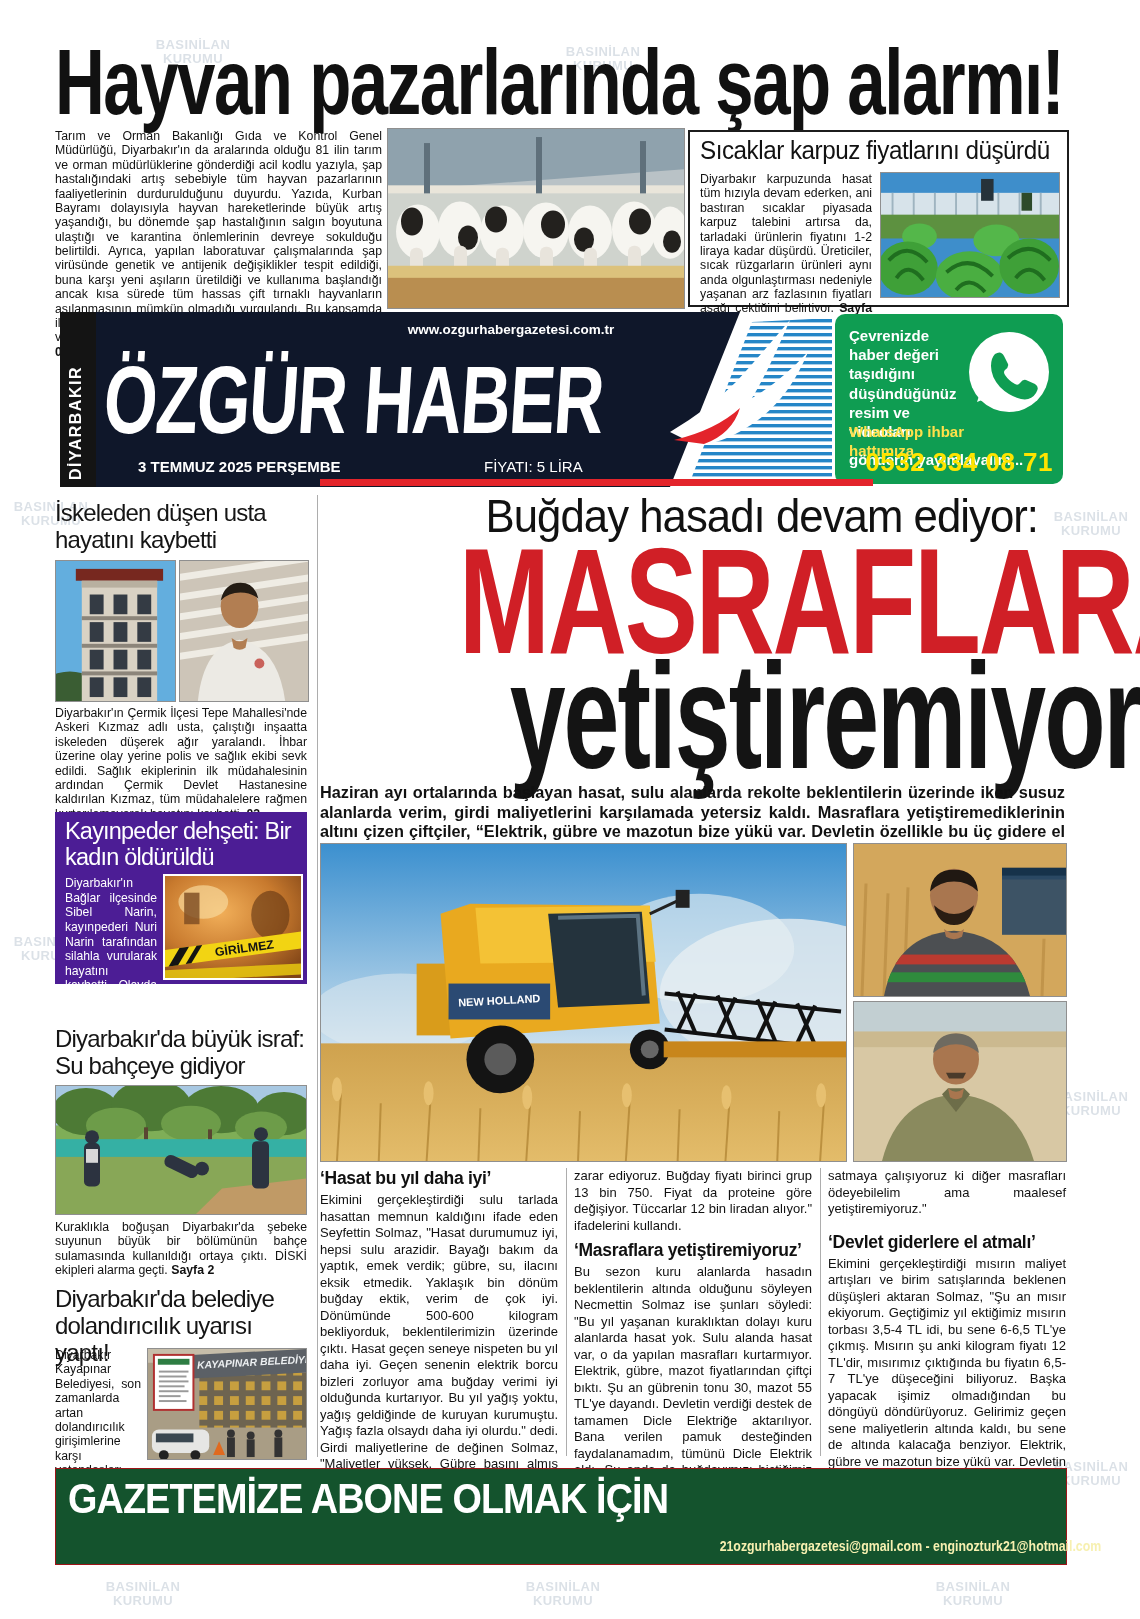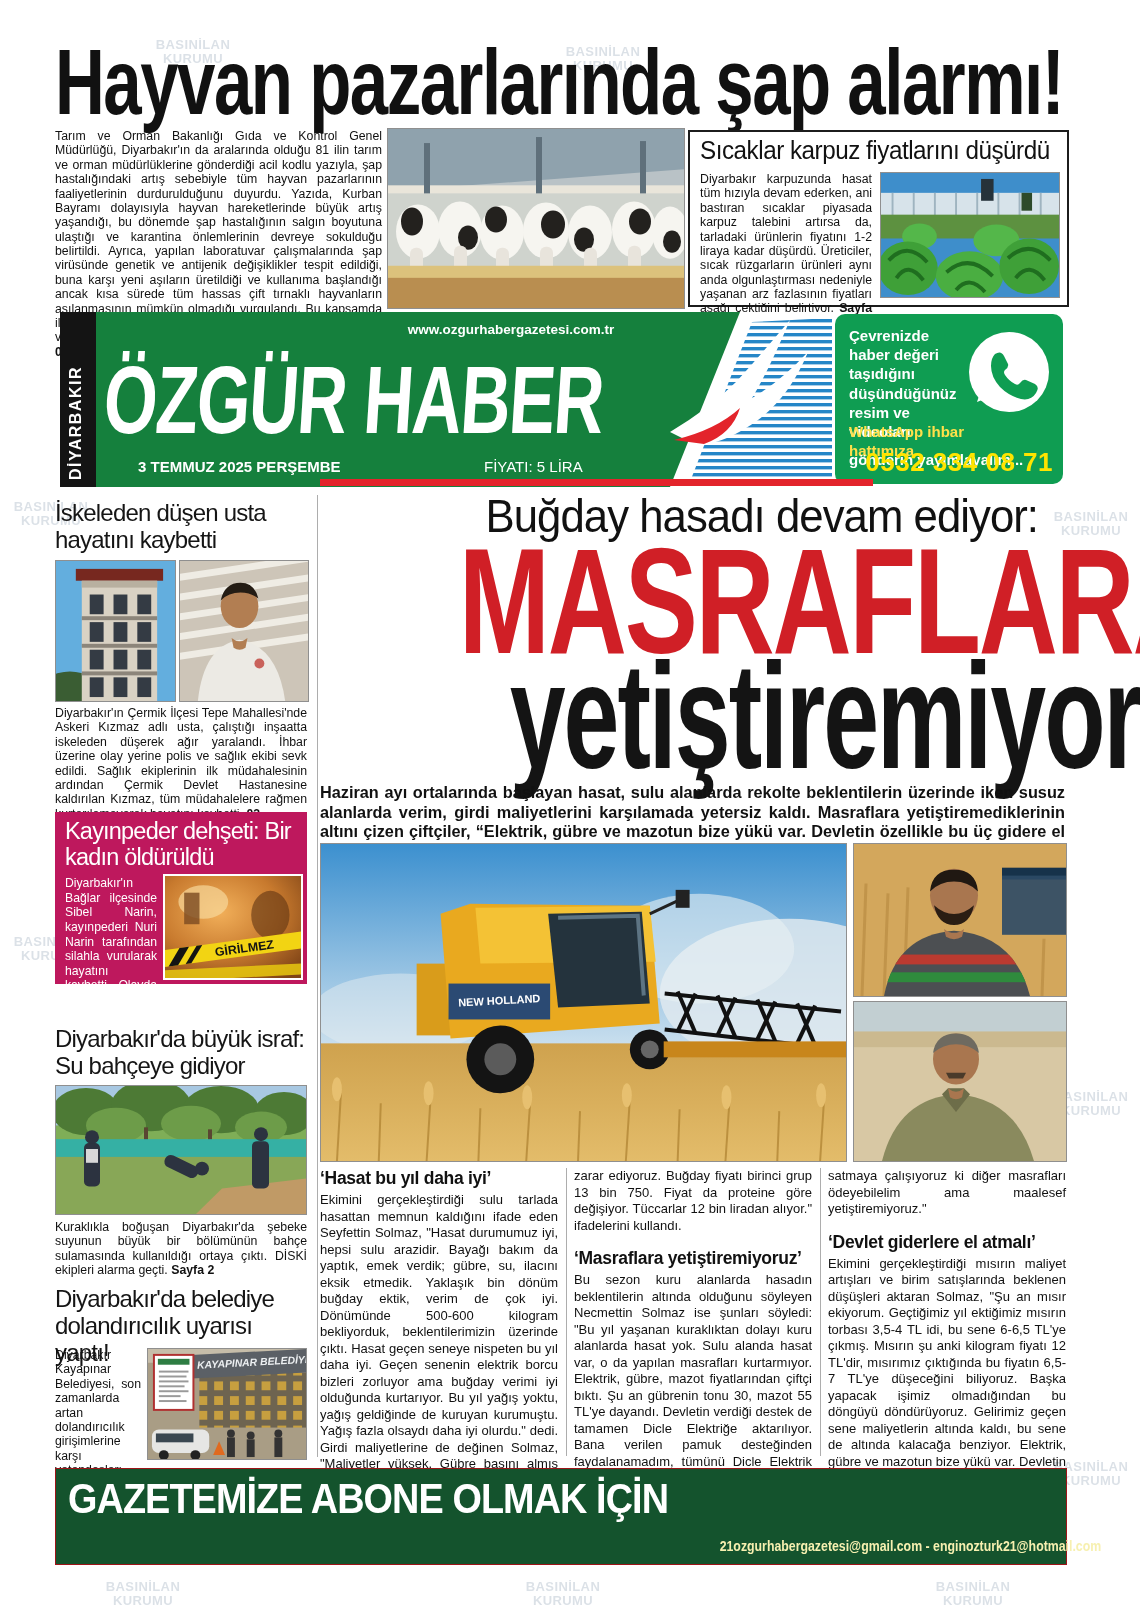--- a/index.html
+++ b/index.html
@@ -12,21 +12,21 @@
   .jt{text-align:justify}
   .ph{position:absolute;border:1px solid #8f8f8f;overflow:hidden;background:#ddd}
   .ph svg{display:block;width:100%;height:100%}
   .wm{position:absolute;width:86px;font-weight:bold;font-size:13px;line-height:1.05;
       color:#93a4b6;opacity:.32;text-align:center;letter-spacing:.4px;pointer-events:none}
   .lh{font-size:24px;line-height:1.12;font-weight:400;letter-spacing:-.8px;color:#151515}
   .smalltext{font-size:12.3px;line-height:1.17}
   .bodycol{font-size:13px;line-height:1.27}
   .subhead{font-size:17.5px;font-weight:bold;letter-spacing:-.3px;margin:0 0 3px 0}
   .vline{position:absolute;width:1px;background:#adadad}
-  .masthead-red{position:absolute;left:96px;top:312px;width:716px;height:175px;background:#15803d}
+  .masthead-red{position:absolute;left:96px;top:312px;width:716px;height:175px;background:#0f172a}
   .greenbox{position:absolute;left:835px;top:314px;width:228px;height:170px;background:#0f9d52;
             border-radius:10px;color:#fff;font-weight:bold}
   b{font-weight:bold}
 </style>
 </head>
 <body>
 
 <div class="page">
 
   <div class="wm" style="left:150px;top:38px">BASINİLAN KURUMU</div>
@@ -224,21 +224,21 @@
       <path d="M18 142 Q24 86 60 80 Q98 86 106 142 Z" fill="#eceae4"></path>
       <path d="M52 78 q8 7 16 0 l-2 10 q-6 4 -12 0z" fill="#b27e52"></path>
       <circle cx="80" cy="104" r="5" fill="#c04038" opacity=".8"></circle>
     </svg>
   </div>
   <div class="abs jt smalltext" style="left:55px;top:706px;width:252px">
     <span>Diyarbakır'ın Çermik İlçesi Tepe Mahallesi'nde Askeri Kızmaz adlı usta, çalıştığı inşaatta iskeleden düşerek ağır yaralandı. İhbar üzerine olay yerine polis ve sağlık ekibi sevk edildi. Sağlık ekiplerinin ilk müdahalesinin ardından Çermik Devlet Hastanesine kaldırılan Kızmaz, tüm müdahalelere rağmen kurtarılamayarak hayatını kaybetti.</span>
     <b>03</b>
   </div>
 
-  <div class="abs" style="left:55px;top:812px;width:252px;height:172px;background:#be185d;color:#fff">
+  <div class="abs" style="left:55px;top:812px;width:252px;height:172px;background:#4c1d95;color:#fff">
     <div class="lh" style="margin:6px 10px 4px 10px;color:#fff;font-size:23.5px">Kayınpeder dehşeti: Bir kadın öldürüldü</div>
     <div class="abs jt" style="left:10px;top:64px;width:92px;font-size:12.2px;line-height:1.2">
       <span>Diyarbakır'ın Bağlar ilçesinde Sibel Narin, kayınpederi Nuri Narin tarafından silahla vurularak hayatını kaybetti. Olayda bir çocuk da yaralandı.</span>
       <b>3'te</b>
     </div>
     <div class="ph" style="left:108px;top:62px;width:136px;height:102px;border:2px solid #fff">
       <svg viewBox="0 0 142 110" preserveAspectRatio="none">
         <defs>
           <radialGradient id="cg" cx="40%" cy="35%" r="80%">
             <stop offset="0" stop-color="#f2b05a"></stop>
@@ -461,21 +461,21 @@
       <path d="M94 88 q8 7 16 0 l-2 9 q-6 4 -12 0z" fill="#a9764f"></path>
     </svg>
   </div>
 
   <div class="abs" style="left:320px;top:1168px;width:238px">
     <div class="subhead">‘Hasat bu yıl daha iyi’</div>
     <div class="jt bodycol">Ekimini gerçekleştirdiği sulu tarlada hasattan memnun kaldığını ifade eden Seyfettin Solmaz, "Hasat durumumuz iyi, hepsi sulu arazidir. Bayağı bakım da yaptık, emek verdik; gübre, su, ilacını eksik etmedik. Yaklaşık bin dönüm buğday ektik, verim de çok iyi. Dönümünde 500-600 kilogram bekliyorduk, beklentilerimizin üzerinde çıktı. Hasat geçen seneye nispeten bu yıl daha iyi. Geçen senenin elektrik borcu bizleri zorluyor ama buğday verimi iyi olduğunda kurtarıyor. Bu yıl yağış yoktu, yağış geldiğinde de kuruyan kurumuştu. Yağış fazla olsaydı daha iyi olurdu." dedi. Girdi maliyetlerine de değinen Solmaz, "Maliyetler yüksek. Gübre başını almış gidiyor, elektrik aynı şekilde, mazot deseniz zaten fiyatlar uçmuş. Bir de verim alamasak tümden</div>
   </div>
   <div class="abs" style="left:574px;top:1168px;width:238px">
     <div class="jt bodycol">zarar ediyoruz. Buğday fiyatı birinci grup 13 bin 750. Fiyat da proteine göre değişiyor. Tüccarlar 12 bin liradan alıyor." ifadelerini kullandı.</div>
-    <div class="subhead" style="margin-top:14px">‘Masraflara yetiştiremiyoruz’</div>
+    <div class="subhead" style="margin-top:6px">‘Masraflara yetiştiremiyoruz’</div>
     <div class="jt bodycol">Bu sezon kuru alanlarda hasadın beklentilerin altında olduğunu söyleyen Necmettin Solmaz ise şunları söyledi: "Bu yıl yaşanan kuraklıktan dolayı kuru alanlarda hasat yok. Sulu alanda hasat var, o da yapılan masrafları kurtarmıyor. Elektrik, gübre, mazot fiyatlarından çiftçi bıktı. Şu an gübrenin tonu 30, mazot 55 TL'ye dayandı. Devletin verdiği destek de tamamen Dicle Elektriğe aktarılıyor. Bana verilen pamuk desteğinden faydalanamadım, tümünü Dicle Elektrik aldı. Şu anda da buğdayımızı biçtiğimiz gibi tüccara</div>
   </div>
   <div class="abs" style="left:828px;top:1168px;width:238px">
     <div class="jt bodycol">satmaya çalışıyoruz ki diğer masrafları ödeyebilelim ama maalesef yetiştiremiyoruz."</div>
     <div class="subhead" style="margin-top:14px">‘Devlet giderlere el atmalı’</div>
     <div class="jt bodycol">
       <span>Ekimini gerçekleştirdiği mısırın maliyet artışları ve birim satışlarında beklenen düşüşleri aktaran Solmaz, "Şu an mısır ekiyorum. Geçtiğimiz yıl ektiğimiz mısırın torbası 3,5-4 TL idi, bu sene 6-6,5 TL'ye çıkmış. Mısırın şu anki kilogram fiyatı 12 TL'dir, mısırımız çıktığında bu fiyatın 6,5-7 TL'ye düşeceğini biliyoruz. Başka yapacak işimiz olmadığından bu döngüyü döndürüyoruz. Gelirimiz geçen sene maliyetlerin altında kaldı, bu sene de altında kalacağa benziyor. Elektrik, gübre ve mazotun bize yükü var. Devletin özellikle bu üç gidere el atmasını bekliyoruz." şeklinde konuştu.</span>
       <b>Sayfa 5</b>
     </div>
   </div>

